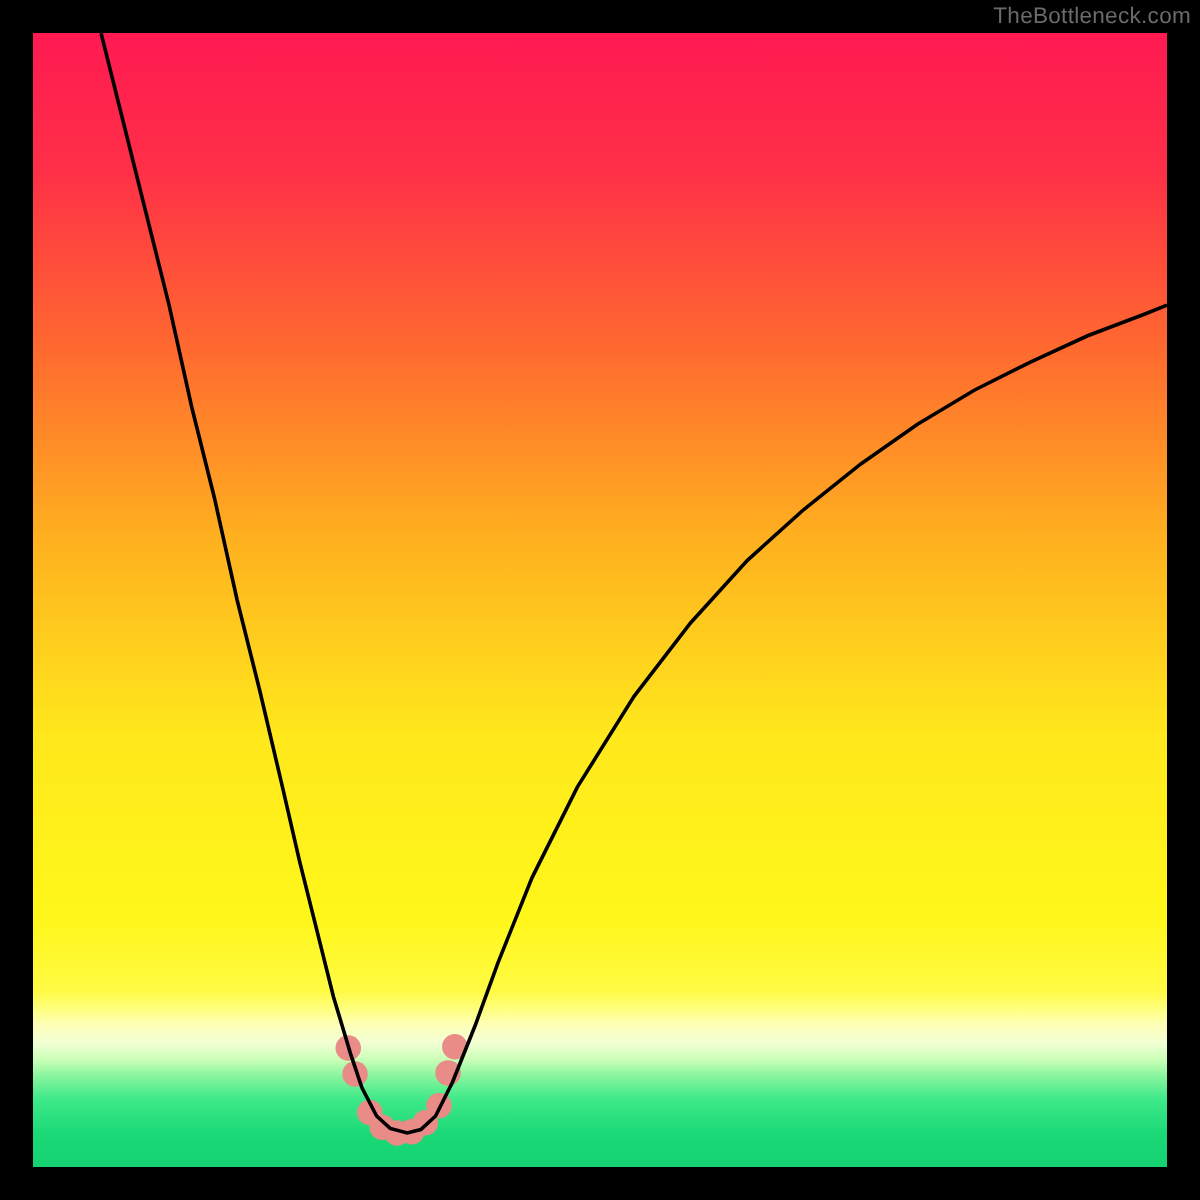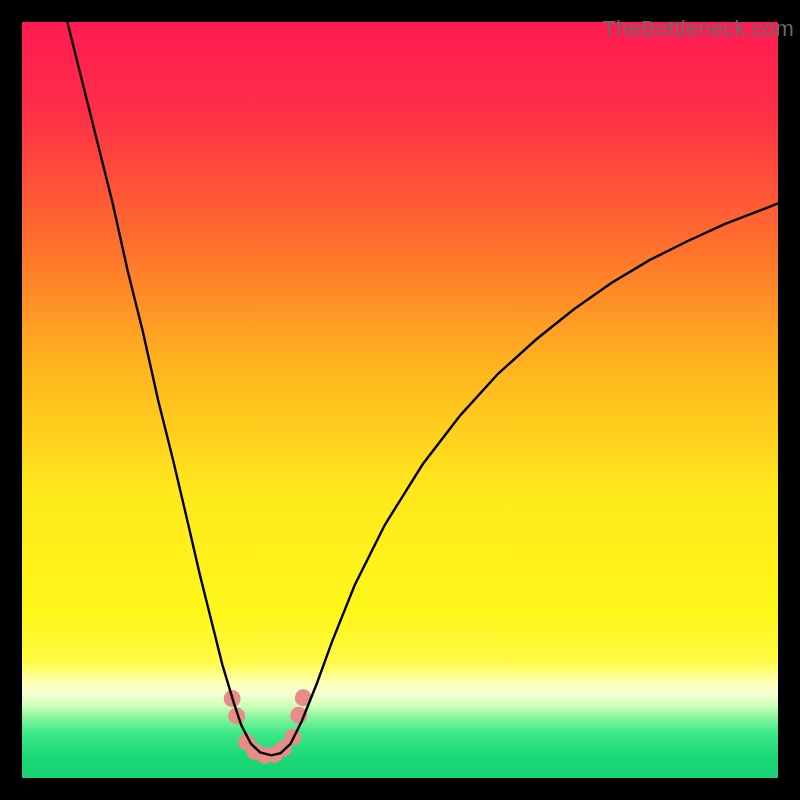--- a/index.html
+++ b/index.html
@@ -21,24 +21,24 @@
   }
   .plot {
     position: absolute;
     left: 0;
     top: 0;
     width: 756px;
     height: 756px;
   }
   .watermark {
     position: absolute;
-    top: 16px;
+    top: 2px;
     right: 6px;
     color: #6b6b6b;
-    font-size: 22px;
+    font-size: 15px;
     font-weight: 500;
     letter-spacing: 0.2px;
     user-select: none;
   }
 </style>
 </head>
 <body>
 
 <div class="frame">
   <svg class="plot" viewBox="0 0 756 756" preserveAspectRatio="none">

